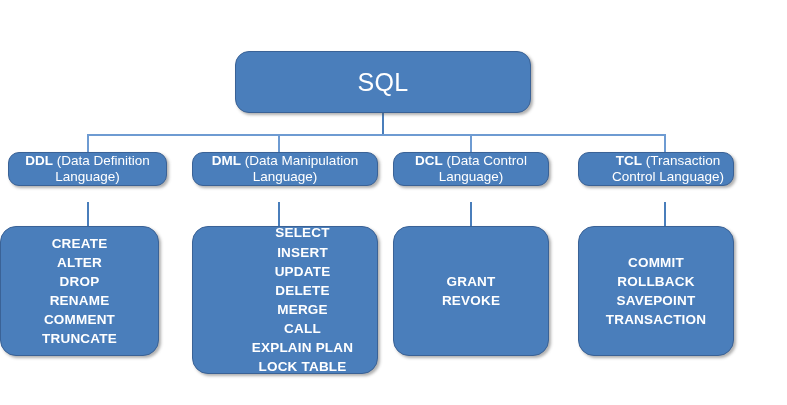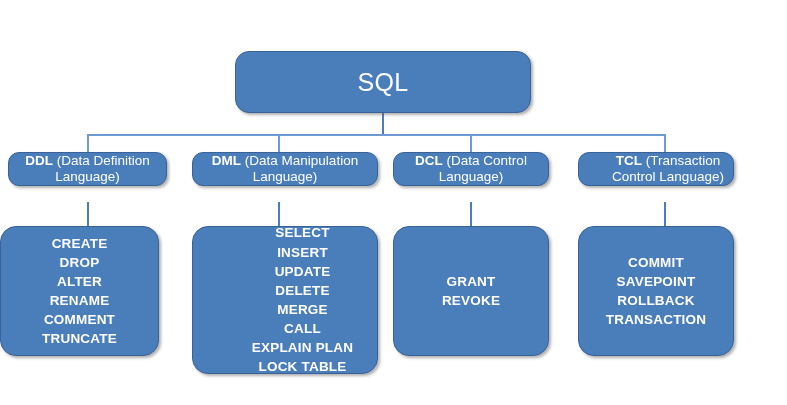--- a/index.html
+++ b/index.html
@@ -140,22 +140,22 @@
 
   <div class="node cat-node" style="left:578px; top:152px; width:156px;padding-left:24px;">
     <div class="node-inner">
       <span class="cat-abbr">TCL</span><span class="cat-rest"> (Transaction Control Language)</span>
     </div>
   </div>
 
   <div class="node cmd-node" id="cmds-ddl" style="left:0; top:226px; width:159px; height:130px;">
     <div class="node-inner">
         <span class="cmd-line">CREATE</span>
+        <span class="cmd-line">ALTER</span>
         <span class="cmd-line">DROP</span>
-        <span class="cmd-line">ALTER</span>
         <span class="cmd-line">RENAME</span>
         <span class="cmd-line">COMMENT</span>
         <span class="cmd-line">TRUNCATE</span>
       </div>
   </div>
 
   <div class="node cmd-node" id="cmds-dml" style="left:192px; top:226px; width:186px; height:148px;padding-left:35px;">
     <div class="node-inner">
         <span class="cmd-line">SELECT</span>
         <span class="cmd-line">INSERT</span>
@@ -171,19 +171,19 @@
   <div class="node cmd-node" id="cmds-dcl" style="left:393px; top:226px; width:156px; height:130px;">
     <div class="node-inner">
         <span class="cmd-line">GRANT</span>
         <span class="cmd-line">REVOKE</span>
       </div>
   </div>
 
   <div class="node cmd-node" id="cmds-tcl" style="left:578px; top:226px; width:156px; height:130px;text-align:center;">
     <div class="node-inner">
         <span class="cmd-line">COMMIT</span>
+        <span class="cmd-line">ROLLBACK</span>
         <span class="cmd-line">SAVEPOINT</span>
-        <span class="cmd-line">ROLLBACK</span>
         <span class="cmd-line">TRANSACTION</span>
       </div>
   </div>
 
 </div>
 
 </body></html>

